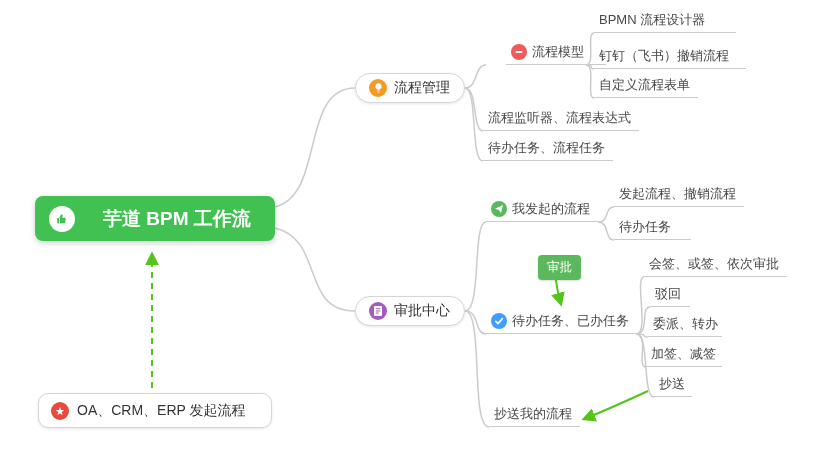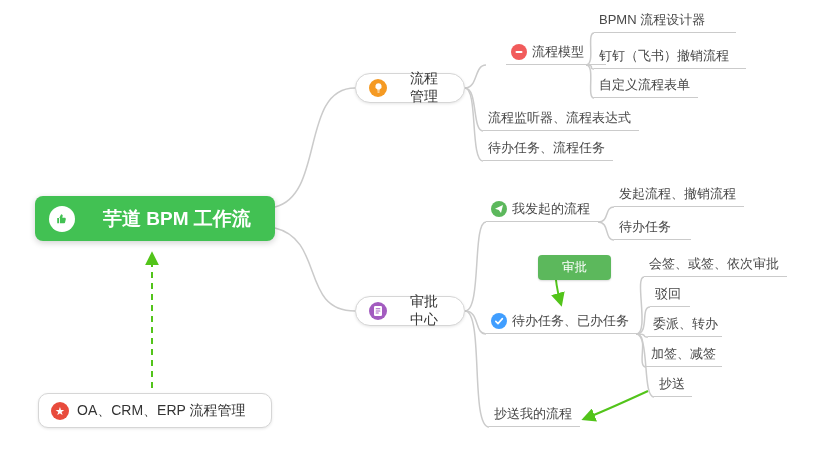--- a/index.html
+++ b/index.html
@@ -5,35 +5,35 @@
   html,body{margin:0;padding:0;background:#fff;font-family:"Liberation Sans","DejaVu Sans",sans-serif;}
   .canvas{position:relative;width:814px;height:453px;background:#fff;overflow:hidden;}
   svg.wires{position:absolute;left:0;top:0;width:814px;height:453px;}
 
   .root-node{position:absolute;left:35px;top:196px;width:240px;height:45px;background:#42C153;border-radius:8px;
     display:flex;align-items:center;gap:28px;padding:0 14px;box-sizing:border-box;color:#fff;font-size:19px;
     font-weight:bold;box-shadow:0 2px 6px rgba(0,0,0,.18);}
   .root-icon{width:26px;height:26px;border-radius:50%;background:#fff;display:flex;align-items:center;justify-content:center;flex:none;}
 
   .branch{position:absolute;height:30px;background:#fff;border:1px solid #D6D6D6;border-radius:16px;display:flex;
-    align-items:center;gap:23px;padding:12px 13px;box-sizing:border-box;font-size:14px;color:#333;
+    align-items:center;gap:7px;padding:12px 13px;box-sizing:border-box;font-size:14px;color:#333;
     box-shadow:0 1px 3px rgba(0,0,0,.10);}
   .cicon{width:18px;height:18px;border-radius:50%;display:flex;align-items:center;justify-content:center;flex:none;}
 
   .leaf{position:absolute;height:22px;box-sizing:border-box;display:flex;align-items:center;gap:5px;
     padding:0 5px 4px;border-bottom:1.5px solid #CBCBCB;font-size:13px;color:#484848;white-space:nowrap;}
   .micon{width:16px;height:16px;border-radius:50%;flex:none;display:flex;align-items:center;justify-content:center;}
 
   .practice{position:absolute;left:38px;top:393px;width:234px;height:35px;background:#fff;border:1px solid #D6D6D6;
     border-radius:10px;display:flex;align-items:center;gap:8px;padding:0 12px;box-sizing:border-box;font-size:14px;
     color:#333;box-shadow:0 1px 3px rgba(0,0,0,.10);}
   .star{width:18px;height:18px;border-radius:50%;background:#E84B3C;color:#fff;font-size:11px;line-height:18px;
     display:flex;align-items:center;justify-content:center;flex:none;}
 
-  .badge{position:absolute;left:538px;top:255px;background:#5CB85C;color:#fff;font-size:12.5px;padding:4px 24px;
+  .badge{position:absolute;left:538px;top:255px;background:#5CB85C;color:#fff;font-size:12.5px;padding:4px 9px;
     border-radius:4px;box-shadow:0 1px 2px rgba(0,0,0,.15);}
 </style>
 </head>
 <body>
 
 <div class="canvas">
 
   <svg class="wires" viewBox="0 0 814 453">
     <defs>
       <marker id="arrow" viewBox="0 0 10 10" refX="8" refY="5" markerWidth="7" markerHeight="7" orient="auto-start-reverse">
@@ -139,16 +139,16 @@
   <div class="leaf" style="left:644px;top:255px;width:143px">会签、或签、依次审批</div>
   <div class="leaf" style="left:650px;top:285px;width:40px">驳回</div>
   <div class="leaf" style="left:648px;top:315px;width:74px">委派、转办</div>
   <div class="leaf" style="left:646px;top:345px;width:76px">加签、减签</div>
   <div class="leaf" style="left:654px;top:375px;width:38px">抄送</div>
 
   <div class="leaf" style="left:489px;top:405px;width:91px">抄送我的流程</div>
 
   <div class="practice">
     <span class="star">★</span>
-    <span>OA、CRM、ERP 流程管理</span>
+    <span>OA、CRM、ERP 发起流程</span>
   </div>
 
 </div>
 
 </body></html>

